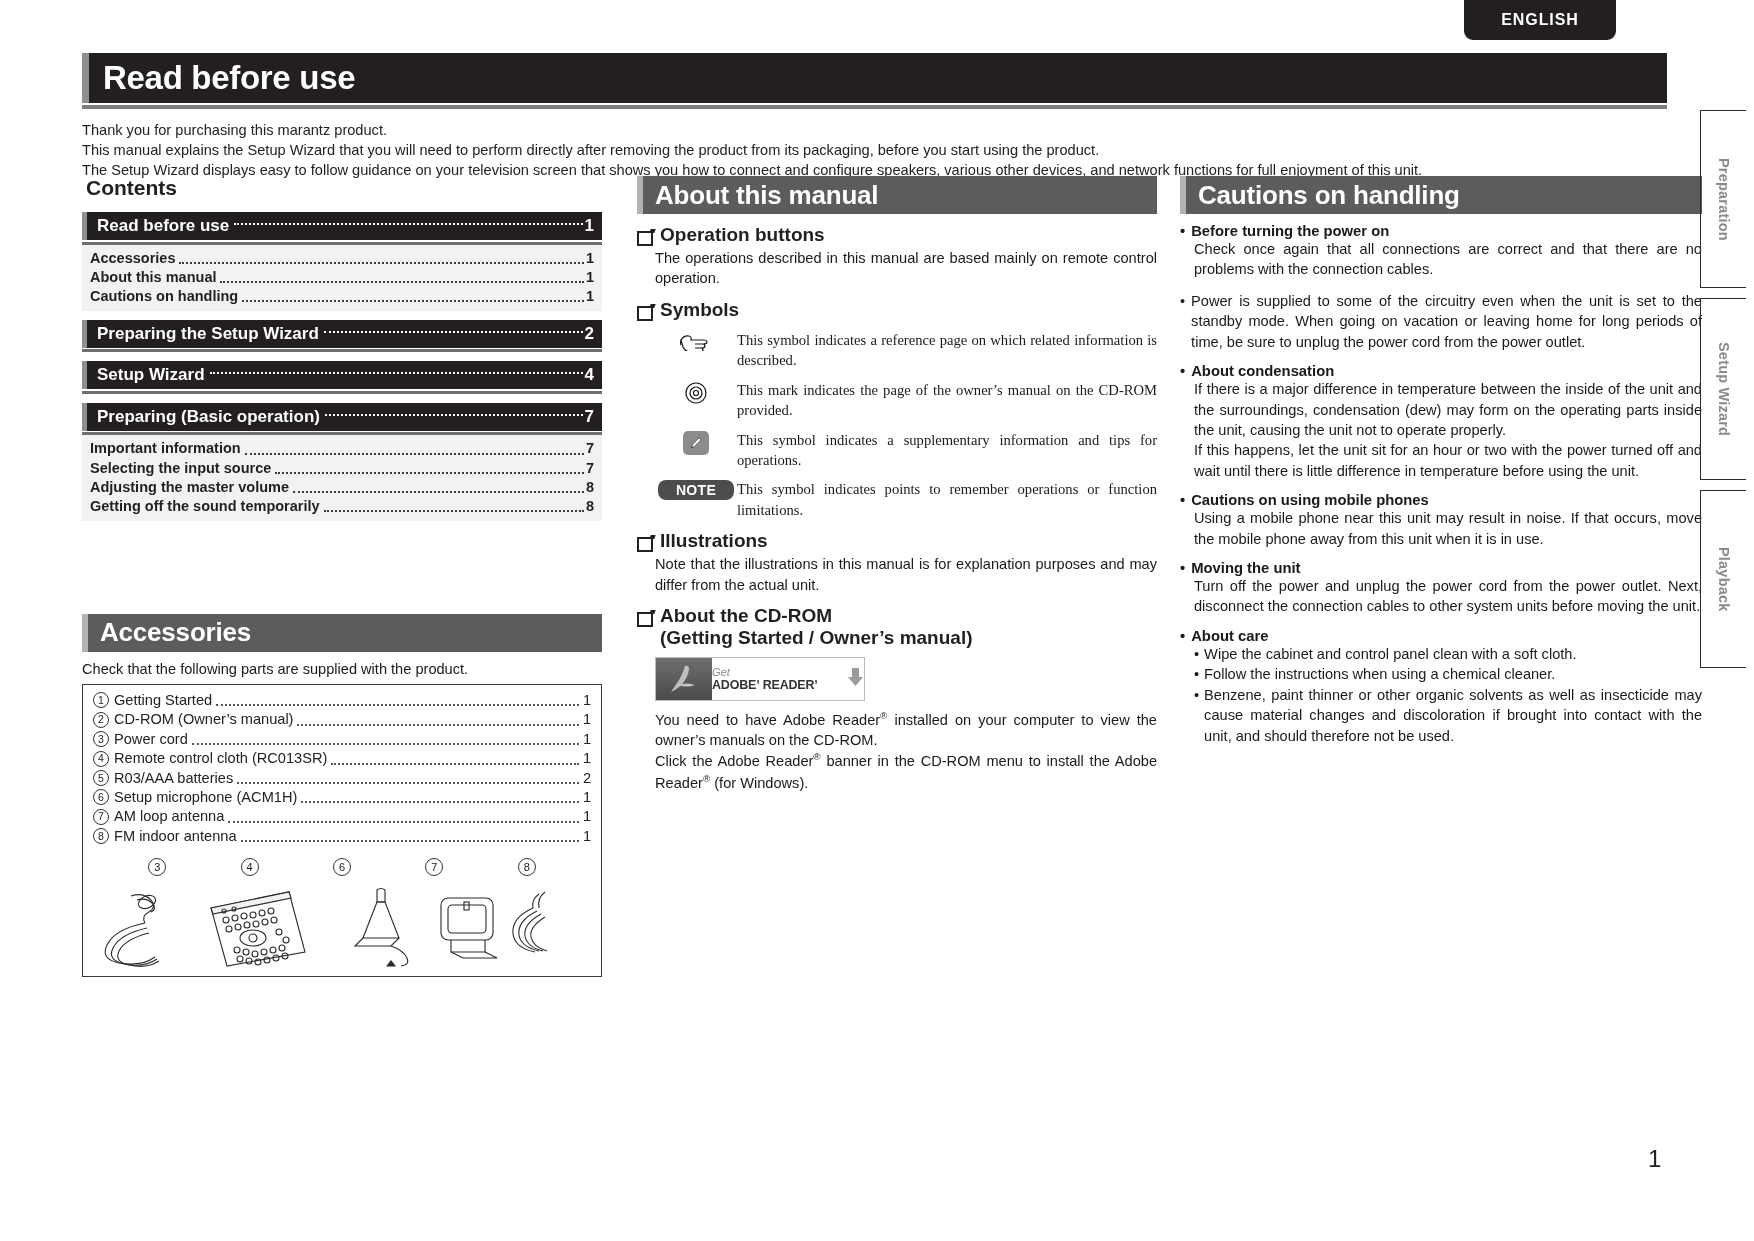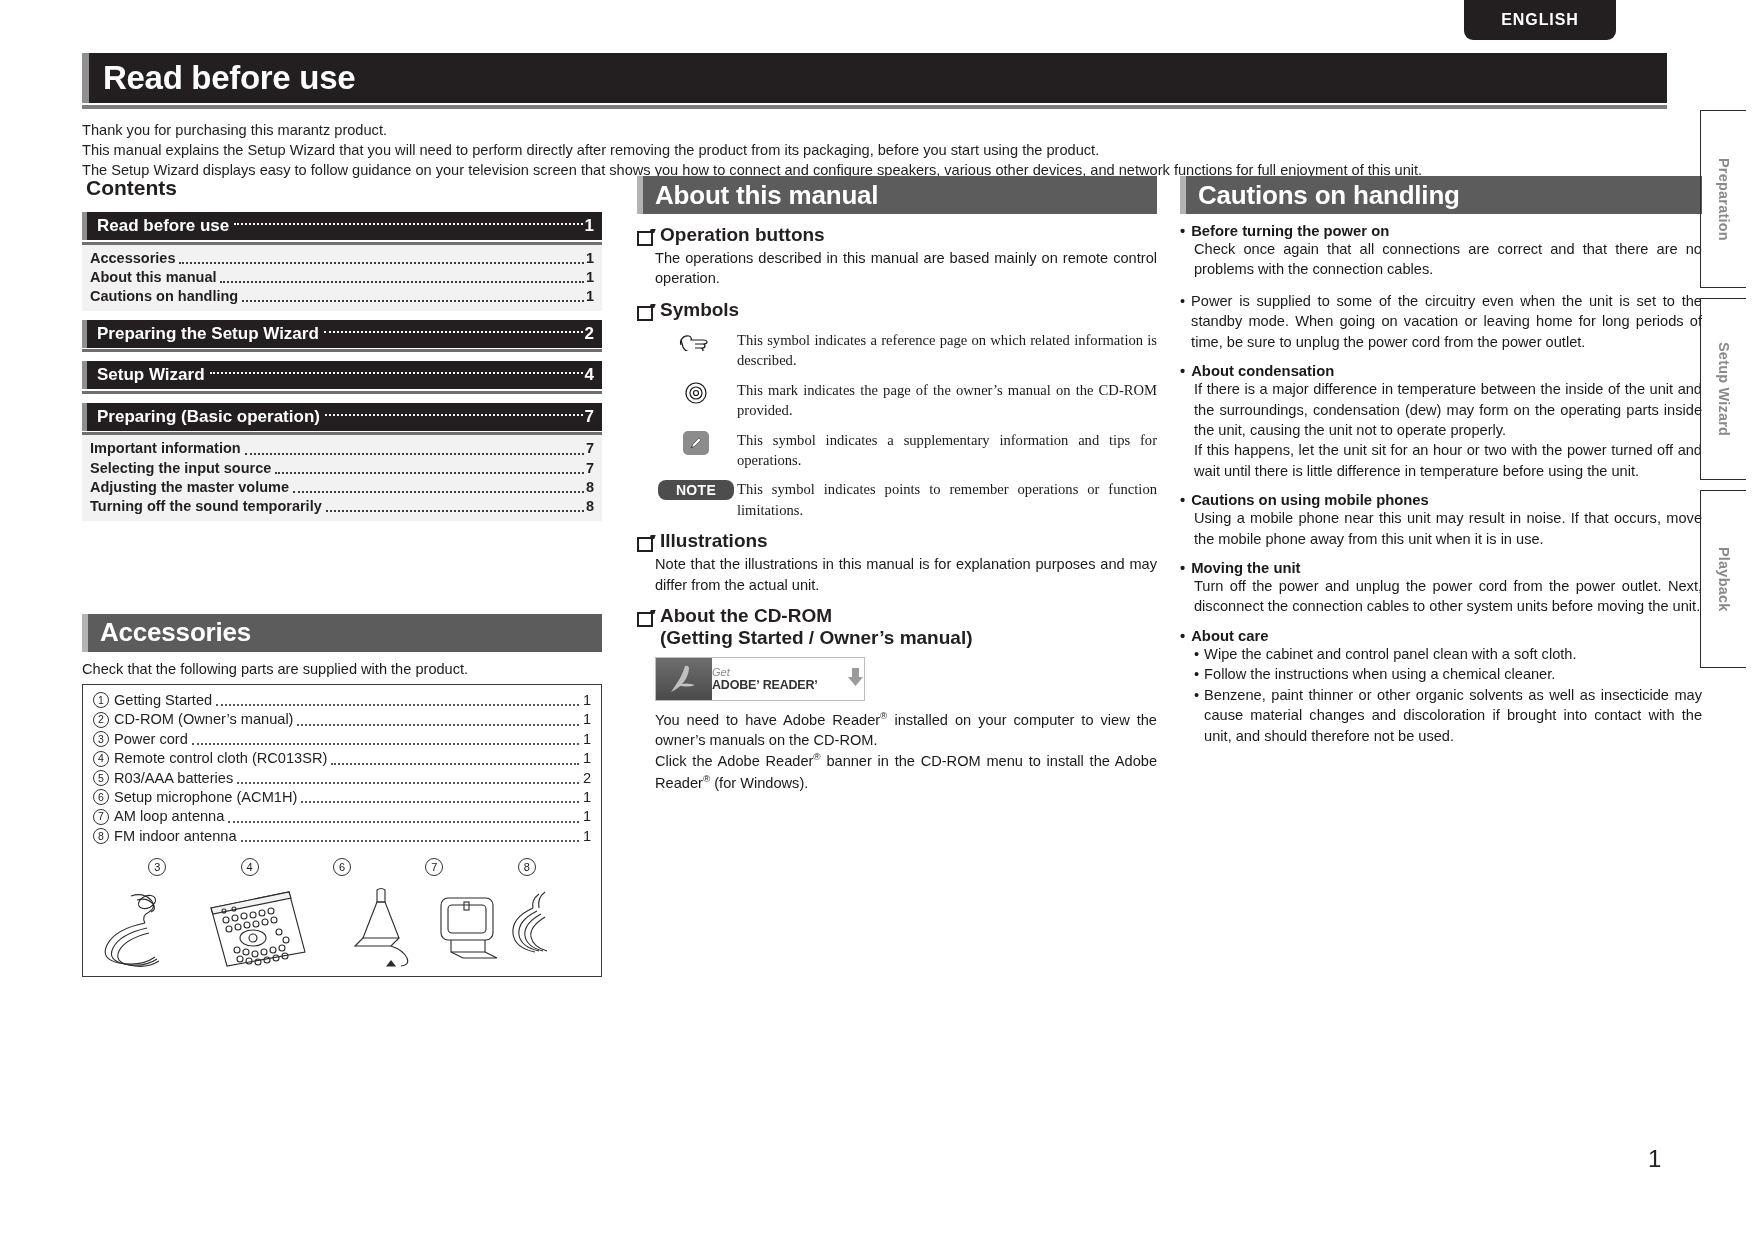--- a/index.html
+++ b/index.html
@@ -482,21 +482,21 @@
         <span>Selecting the input source</span>
         <span class="dots"></span>
         <span>7</span>
       </div>
       <div class="toc-sub">
         <span>Adjusting the master volume</span>
         <span class="dots"></span>
         <span>8</span>
       </div>
       <div class="toc-sub">
-        <span>Turning off the sound temporarily</span>
+        <span>Getting off the sound temporarily</span>
         <span class="dots"></span>
         <span>8</span>
       </div>
     </div>
   </div>
 
   
   <div style="height:84px"></div>
   <div class="sec-bar">
     <span class="t">Accessories</span>

